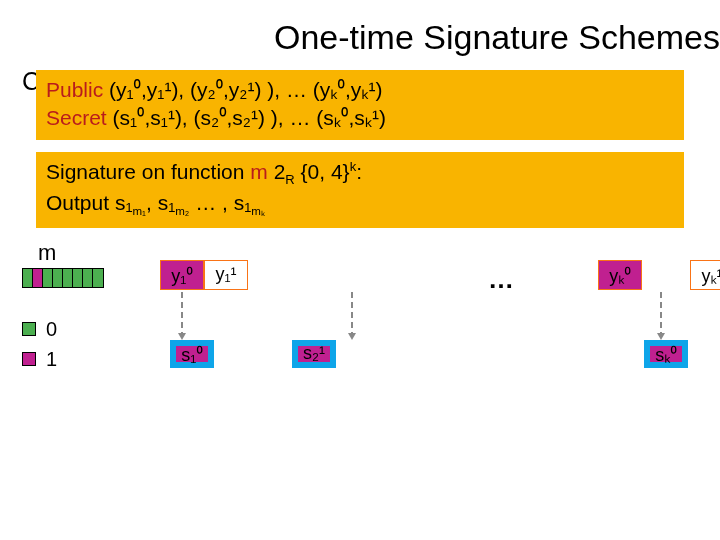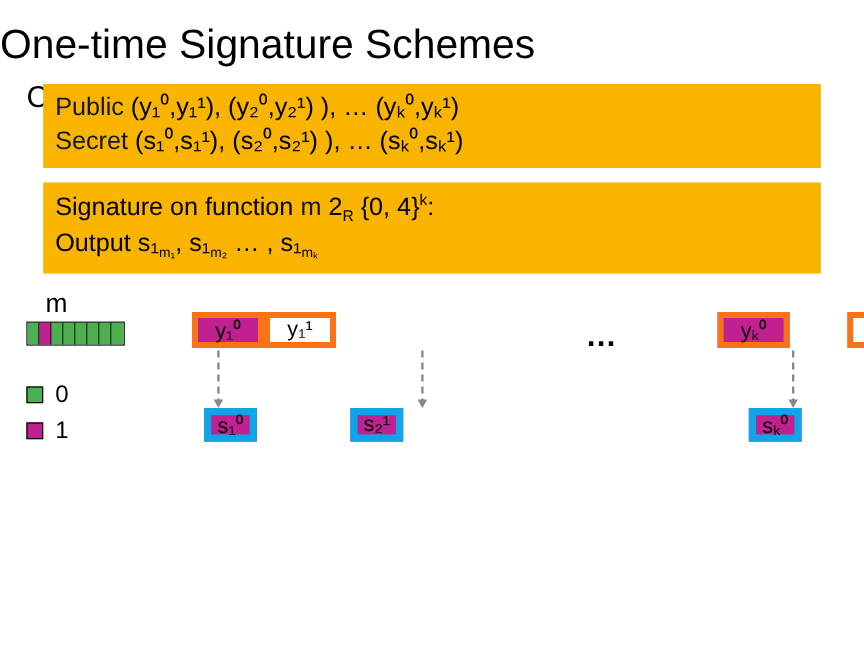--- a/index.html
+++ b/index.html
@@ -7,39 +7,39 @@
     width: 720px;
     height: 540px;
     background: #fff;
     font-family: Arial, Helvetica, sans-serif;
     color: #000;
     position: relative;
     overflow: hidden;
   }
   .title {
     font-size: 34px;
-    text-align: left;
+    text-align: right;
     padding-top: 18px;
     font-weight: normal;
   }
   .intro {
     font-size: 25px;
     padding: 10px 22px 0 22px;
     line-height: 1.15;
   }
   .intro .bold { font-weight: bold; }
   .box {
     background: #f9b400;
     margin: 0 36px 12px 36px;
     padding: 6px 10px 8px 10px;
     font-size: 21px;
     line-height: 1.35;
   }
   .box1 { margin-top: -26px; position: relative; z-index: 2; }
-  .red { color: #0f172a; }
+  .red { color: #b91c1c; }
   .sub { font-size: 0.62em; vertical-align: sub; }
   .sup { font-size: 0.62em; vertical-align: super; }
   .tiny { font-size: 0.55em; vertical-align: sub; }
   .diagram {
     position: relative;
     height: 160px;
     margin-top: 6px;
   }
   .m-label {
     position: absolute;
@@ -74,22 +74,22 @@
   .legend0 { top: 78px; }
   .legend0 .sw { background: #4caf50; }
   .legend1 { top: 108px; }
   .legend1 .sw { background: #c02090; }
   .ypair {
     position: absolute;
     top: 20px;
     display: flex;
   }
   .ycell {
-    width: 60px; height: 30px;
-    border: 5px solid #f97316;
+    width: 44px; height: 30px;
+    border: 1px solid #f97316;
     display: flex;
     align-items: center;
     justify-content: center;
     font-size: 18px;
   }
   .ycell.sel { background: #c02090; }
   .scell {
     position: absolute;
     top: 100px;
     width: 44px; height: 28px;
@@ -184,14 +184,14 @@
   <div class="arrow" style="left:351px"></div>
   <div class="scell" style="left:292px">s₂¹</div>
 
   <div class="ellipsis ell1">…</div>
 
   <div class="ypair pairk">
     <div class="ycell sel">yₖ⁰</div>
     <div class="ycell">yₖ¹</div>
   </div>
   <div class="arrow" style="left:660px"></div>
-  <div class="scell" style="left:624px">sₖ⁰</div>
+  <div class="scell" style="left:644px">sₖ⁰</div>
 </div>
 
 </body></html>

